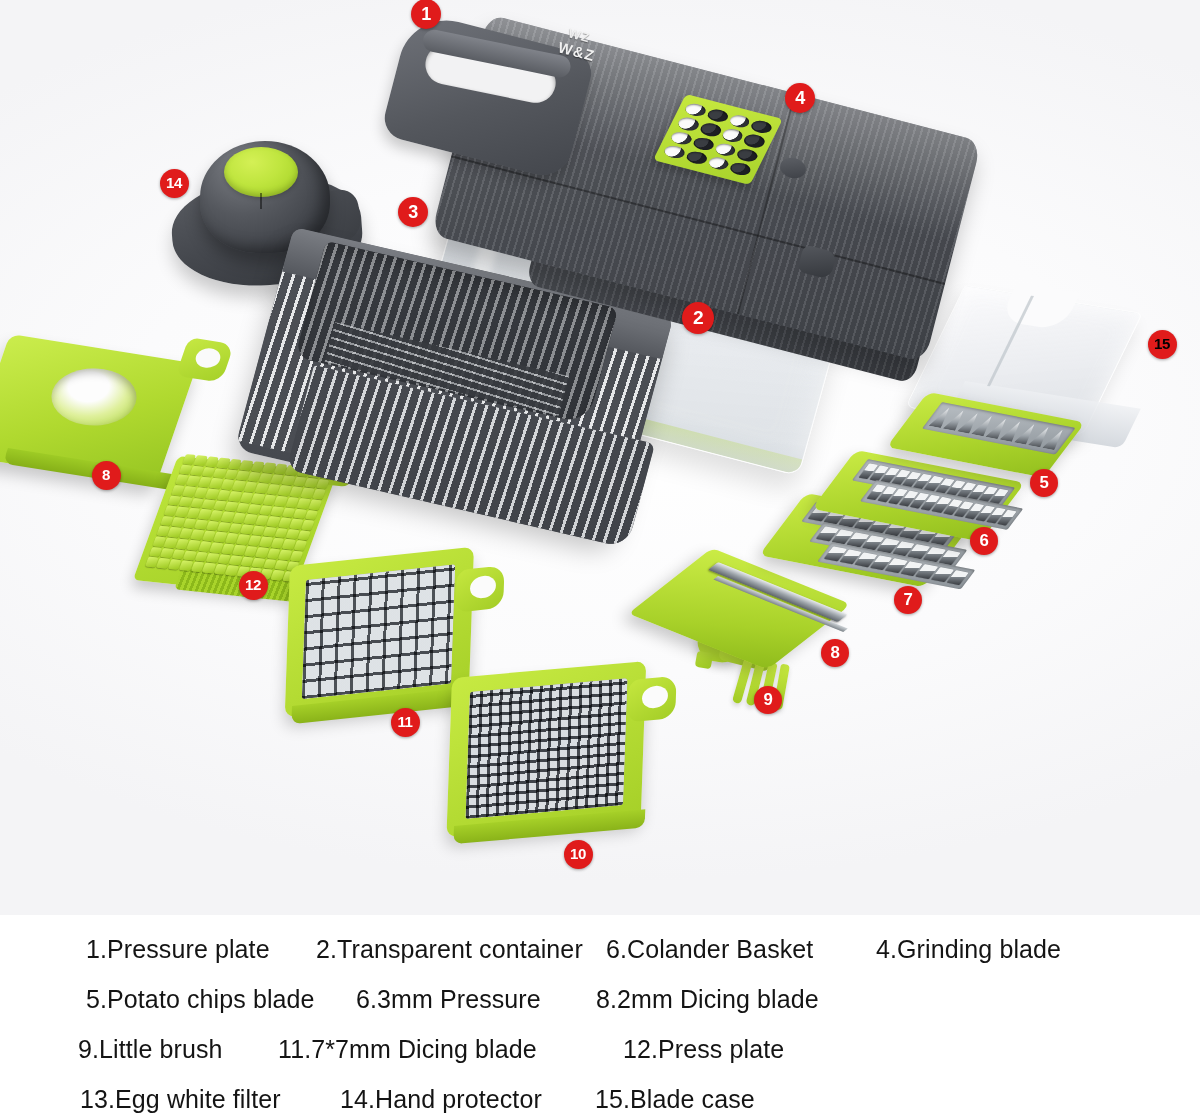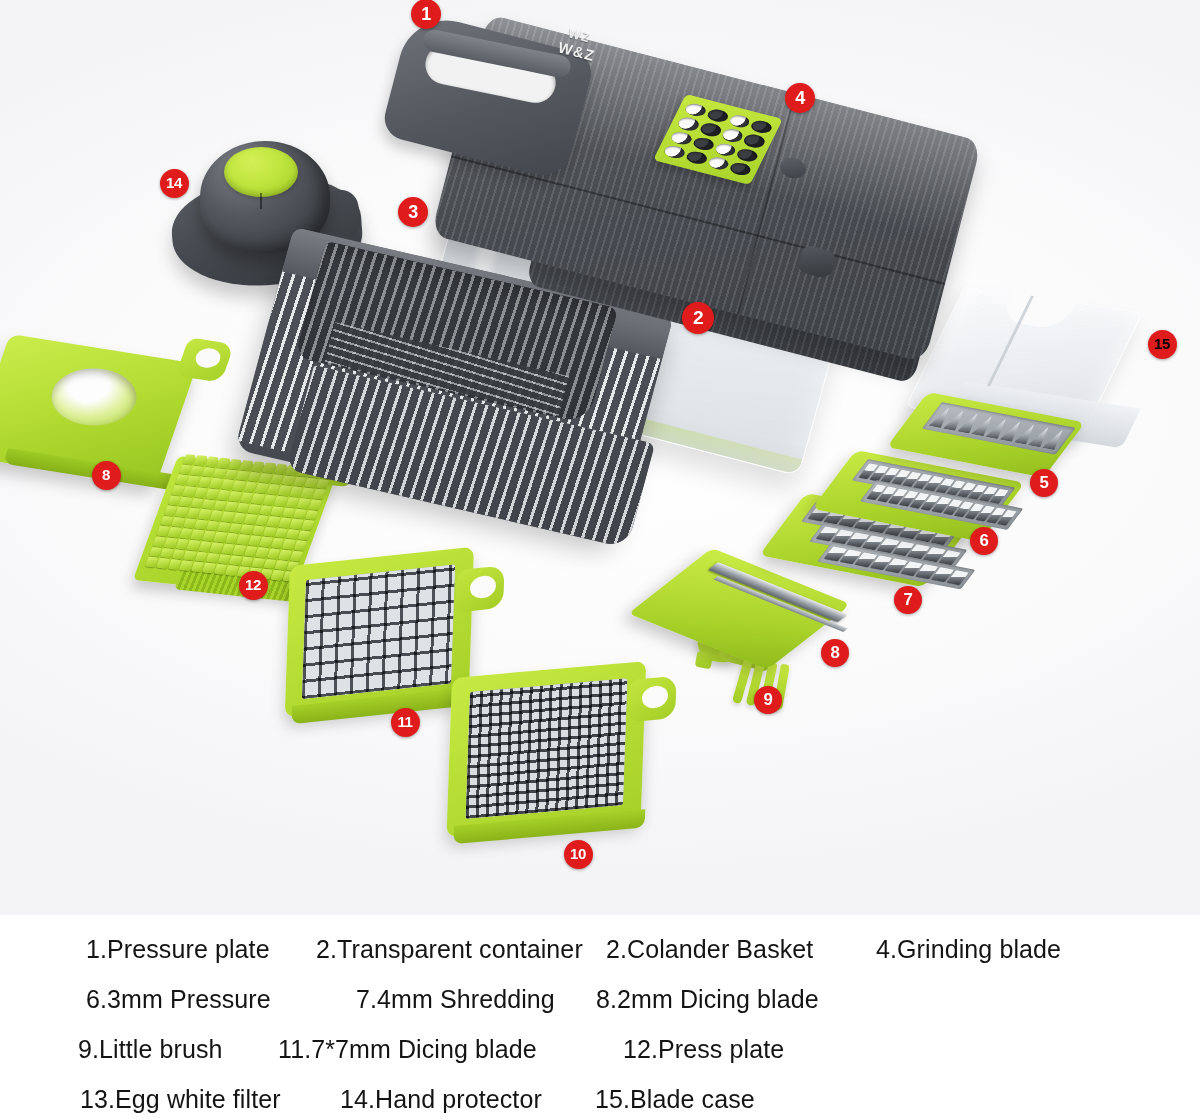--- a/index.html
+++ b/index.html
@@ -754,26 +754,26 @@
         <div class="badge" style="left: 159.5px; top: 168.5px; width: 29px; height: 29px; background: rgb(224, 27, 27); color: rgb(255, 255, 255); font-size: 15.08px;">14</div>
         <div class="badge" style="left: 1147.5px; top: 329.5px; width: 29px; height: 29px; background: rgb(224, 27, 27); color: #000000; font-size: 15.08px;">15</div>
       </div>
 
   </div>
 
   <div id="captions">
     <div class="cap-row" id="row1">
       <span>1.Pressure plate</span>
       <span>2.Transparent container</span>
-      <span>2.Colander Basket</span>
+      <span>6.Colander Basket</span>
       <span>4.Grinding blade</span>
     </div>
     <div class="cap-row" id="row2">
+      <span>5.Potato chips blade</span>
       <span>6.3mm Pressure</span>
-      <span>7.4mm Shredding</span>
       <span>8.2mm Dicing blade</span>
     </div>
     <div class="cap-row" id="row3">
       <span>9.Little brush</span>
       <span>11.7*7mm Dicing blade</span>
       <span>12.Press plate</span>
     </div>
     <div class="cap-row" id="row4">
       <span>13.Egg white filter</span>
       <span>14.Hand protector</span>

